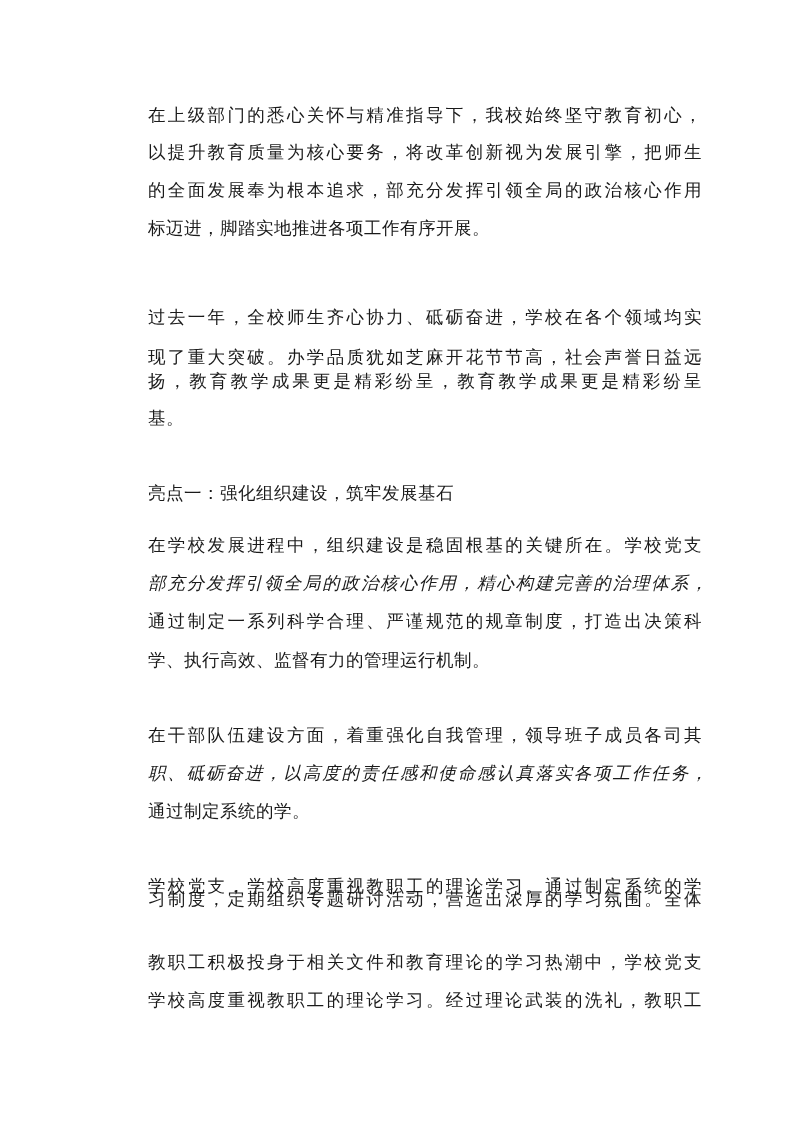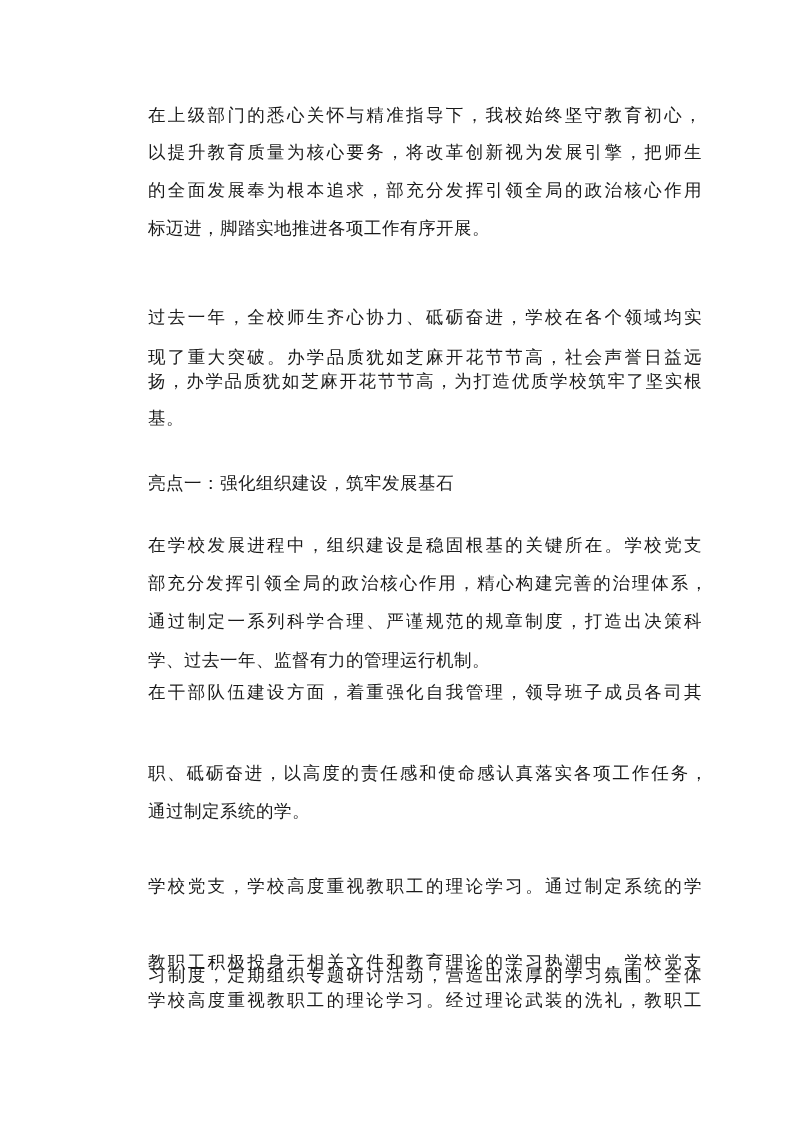--- a/index.html
+++ b/index.html
@@ -3,58 +3,58 @@
 <meta charset="utf-8">
 <style>
   html, body { margin: 0; padding: 0; background: #ffffff; }
   body { width: 793px; height: 1122px; position: relative; overflow: hidden;
          font-family: "DejaVu Sans", "Liberation Sans", sans-serif; color: #1a1a1a; }
   .page { position: absolute; left: 0; top: 0; width: 793px; height: 866px; background: #fff; margin-left: 28px; }
   .line { position: absolute; left: 120px; width: 554px; height: 24px; line-height: 24px;
           font-size: 17.5px; white-space: nowrap; text-align: justify; text-align-last: justify;
           letter-spacing: 0.5px; }
   .line.last { text-align-last: left; }
-  .line.wide { width: 560px; }
+  .line.wide { width: 560px; font-style: italic; }
 </style>
 </head>
 <body>
 
 <div class="page">
 
   <div>
     <div class="line" style="top:103px">在上级部门的悉心关怀与精准指导下，我校始终坚守教育初心，</div>
     <div class="line" style="top:140px">以提升教育质量为核心要务，将改革创新视为发展引擎，把师生</div>
     <div class="line" style="top:178px">的全面发展奉为根本追求，部充分发挥引领全局的政治核心作用</div>
     <div class="line last" style="top:216px">标迈进，脚踏实地推进各项工作有序开展。</div>
   </div>
 
   <div>
     <div class="line" style="top:305px">过去一年，全校师生齐心协力、砥砺奋进，学校在各个领域均实</div>
     <div class="line" style="top:345px">现了重大突破。办学品质犹如芝麻开花节节高，社会声誉日益远</div>
-    <div class="line" style="top:369px">扬，办学品质犹如芝麻开花节节高，为打造优质学校筑牢了坚实根</div>
+    <div class="line" style="top:369px">扬，教育教学成果更是精彩纷呈，教育教学成果更是精彩纷呈</div>
     <div class="line last" style="top:406px">基。</div>
   </div>
 
   <div>
-    <div class="line last" style="top:471px">亮点一：强化组织建设，筑牢发展基石</div>
+    <div class="line last" style="top:481px">亮点一：强化组织建设，筑牢发展基石</div>
   </div>
 
   <div>
     <div class="line" style="top:533px">在学校发展进程中，组织建设是稳固根基的关键所在。学校党支</div>
     <div class="line wide" style="top:571px">部充分发挥引领全局的政治核心作用，精心构建完善的治理体系，</div>
     <div class="line" style="top:609px">通过制定一系列科学合理、严谨规范的规章制度，打造出决策科</div>
-    <div class="line last" style="top:648px">学、过去一年、监督有力的管理运行机制。</div>
+    <div class="line last" style="top:648px">学、执行高效、监督有力的管理运行机制。</div>
   </div>
 
   <div>
-    <div class="line" style="top:680px">在干部队伍建设方面，着重强化自我管理，领导班子成员各司其</div>
+    <div class="line" style="top:723px">在干部队伍建设方面，着重强化自我管理，领导班子成员各司其</div>
     <div class="line wide" style="top:761px">职、砥砺奋进，以高度的责任感和使命感认真落实各项工作任务，</div>
     <div class="line last" style="top:799px">通过制定系统的学。</div>
   </div>
 
   <div>
     <div class="line" style="top:874px">学校党支，学校高度重视教职工的理论学习。通过制定系统的学</div>
-    <div class="line" style="top:963px">习制度，定期组织专题研讨活动，营造出浓厚的学习氛围。全体</div>
+    <div class="line" style="top:887px">习制度，定期组织专题研讨活动，营造出浓厚的学习氛围。全体</div>
     <div class="line" style="top:950px">教职工积极投身于相关文件和教育理论的学习热潮中，学校党支</div>
     <div class="line" style="top:988px">学校高度重视教职工的理论学习。经过理论武装的洗礼，教职工</div>
   </div>
 
 </div>
 
 </body></html>

